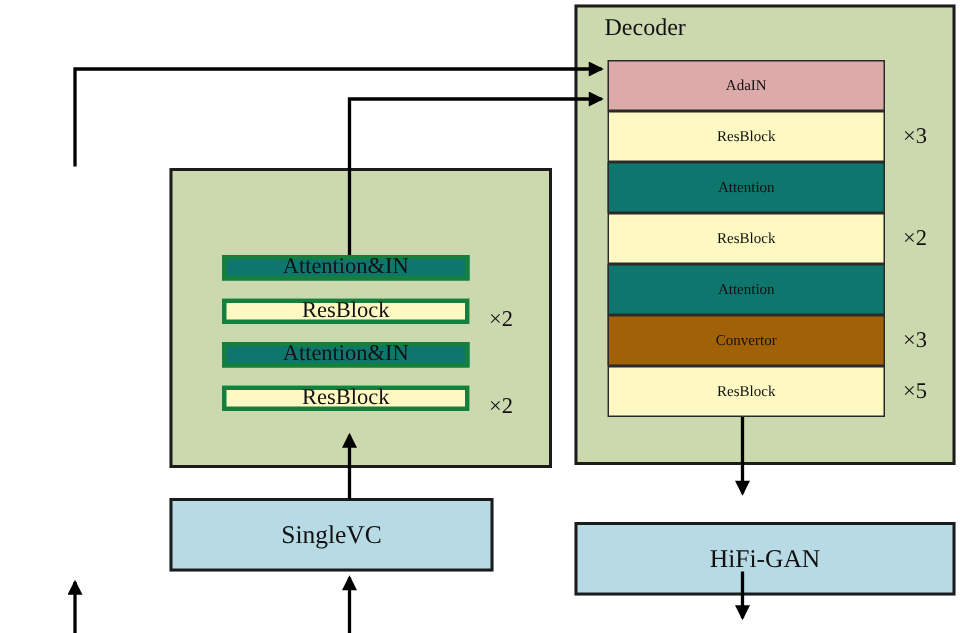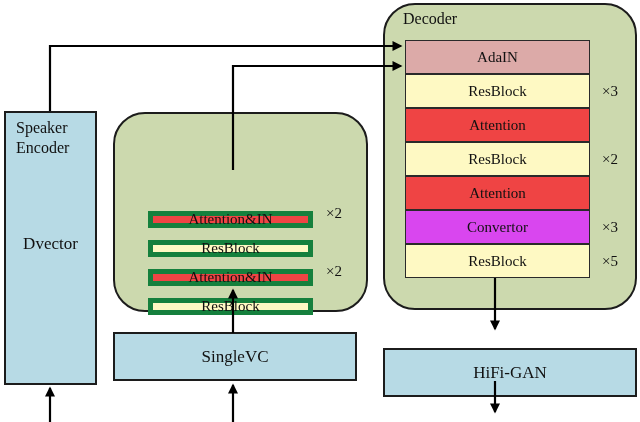--- a/index.html
+++ b/index.html
@@ -2,67 +2,63 @@
 <html><head>
 <meta charset="utf-8">
 <style>
   html,body{margin:0;padding:0;background:#ffffff;}
   .canvas{
     position:relative;width:640px;height:422px;background:#ffffff;
     font-family:"Liberation Serif","DejaVu Serif",serif;color:#111;
     overflow:hidden;
   }
   .box{position:absolute;box-sizing:border-box;border:2px solid #1c1c1c;}
-  .green{background:#ccd9ae;border-radius:32px;}
+  .green{background:#ccd9ae;}
   .blue{background:#b7dae5;}
 
   
   .speaker{left:4px;top:111px;width:93px;height:274px;}
   .content{left:113px;top:112px;width:255px;height:200px;}
   .decoder{left:383px;top:3px;width:254px;height:307px;}
-  .singlevc{left:113px;top:332px;width:244px;height:49px;text-align:center;}
+  .singlevc{left:113px;top:332px;width:216px;height:49px;text-align:center;}
   .hifigan{left:383px;top:348px;width:254px;height:49px;}
 
   .box-title{position:absolute;font-size:16px;line-height:1.22;}
   .sp-title{left:10px;top:5px;width:78px;}
   .ce-title{left:12px;top:3px;width:80px;}
   .de-title{left:18px;top:4px;width:120px;}
   .dvector{position:absolute;left:0;top:121px;width:100%;text-align:center;font-size:17px;}
 
   
   .dblk{position:absolute;left:20px;width:185px;height:34px;
         border:1px solid #2a2a2a;box-sizing:border-box;
+        display:flex;align-items:center;justify-content:center;font-size:10px;}
+  .cblk{position:absolute;left:33px;width:165px;height:17px;
+        border:3px solid #15803d;box-sizing:border-box;
         display:flex;align-items:center;justify-content:center;font-size:15px;}
-  .cblk{position:absolute;left:33px;width:165px;height:17px;
-        border:5px solid #15803d;box-sizing:border-box;
-        display:flex;align-items:center;justify-content:center;font-size:15px;margin-top:41px;}
   .pink{background:#dcaaa8;}
   .peach{background:#fef9c3;}
-  .white{background:#ef4444;}
-  .lav{background:#d946ef;}
+  .white{background:#0f766e;}
+  .lav{background:#a16207;}
 
   .dmult{position:absolute;left:205px;width:40px;height:34px;
          display:flex;align-items:center;justify-content:center;font-size:15px;}
   .cmult{position:absolute;left:199px;width:40px;height:29px;
          display:flex;align-items:center;justify-content:center;font-size:15px;}
 
   .vc-label{position:absolute;left:0;top:0;width:100%;height:100%;
             display:flex;align-items:center;justify-content:center;font-size:17px;}
 
   .wires{position:absolute;left:0;top:0;width:640px;height:422px;pointer-events:none;}
 </style>
 </head>
 <body>
 
 <div class="canvas">
 
-  <div class="box blue speaker">
-    <div class="box-title sp-title">Speaker Encoder</div>
-    <div class="dvector">Dvector</div>
-  </div>
 
   <div class="box green content">
     <div class="cblk white" style="top:56px">Attention&amp;IN</div>
     <div class="cblk peach" style="top:85px">ResBlock</div>
     <div class="cblk white" style="top:114px">Attention&amp;IN</div>
     <div class="cblk peach" style="top:143px">ResBlock</div>
     <div class="cmult" style="top:85px">×2</div>
     <div class="cmult" style="top:143px">×2</div>
   </div>
 

